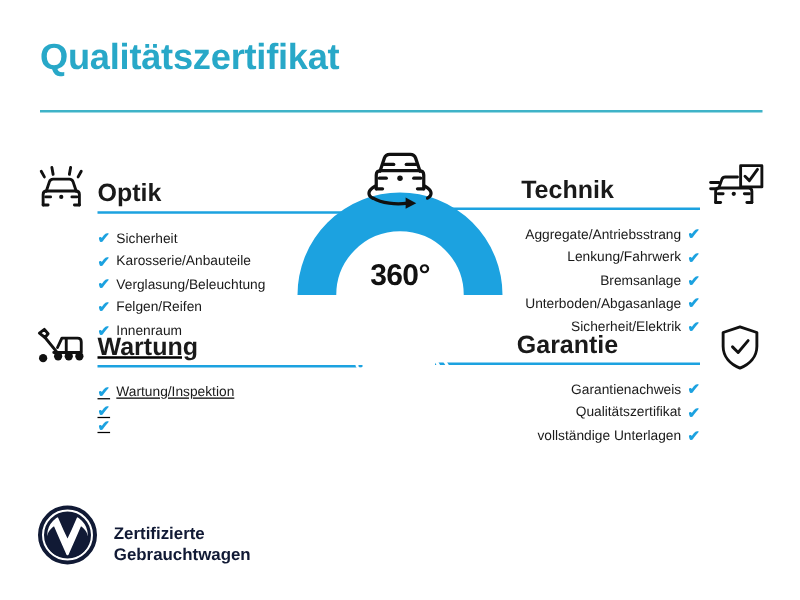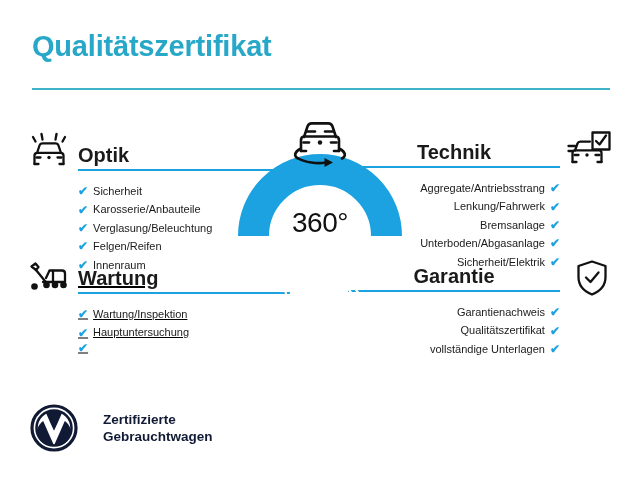--- a/index.html
+++ b/index.html
@@ -118,42 +118,42 @@
     width: 176px;
     height: 176px;
   }
   #badge-ring { position: absolute; inset: 0; }
   #badge-degree {
     position: absolute;
     left: 0;
     right: 0;
     top: 59px;
     text-align: center;
-    font-size: 28px;
-    font-weight: normal;
+    font-size: 24px;
+    font-weight: bold;
     color: #111111;
     letter-spacing: -0.5px;
   }
   #badge-car-icon {
     position: absolute;
     left: 50%;
     top: -33px;
     margin-left: -34px;
     width: 68px;
     height: 56px;
   }
 
   
   #vw-footer {
     position: absolute;
     left: 30px;
     top: 404px;
     display: flex;
-    align-items: center;
-    gap: 25px;
+    align-items: flex-end;
+    gap: 13px;
   }
   #vw-logo { width: 48px; height: 48px; display: block; }
   #vw-wordmark {
     font-size: 13.5px;
     font-weight: bold;
     color: #111A35;
     line-height: 17px;
     white-space: nowrap;
   }
 </style>
@@ -230,21 +230,20 @@
       <div class="section-title">Wartung</div>
       <div class="section-rule"></div>
     </div>
     <ul class="section-list">
       <li>
         <span class="chk">✔</span>
         <span>Wartung/Inspektion</span>
       </li>
       <li>
         <span class="chk">✔</span>
-        <span>Hauptuntersuchung</span>
       </li>
       <li>
         <span class="chk">✔</span>
       </li>
     </ul>
   </div>
 
   <div id="ico-technik" class="sec-icon">
     <svg viewBox="0 0 46 40" width="46" height="40">
       <g fill="none" stroke="#111" stroke-width="2.3" stroke-linecap="round" stroke-linejoin="round">

